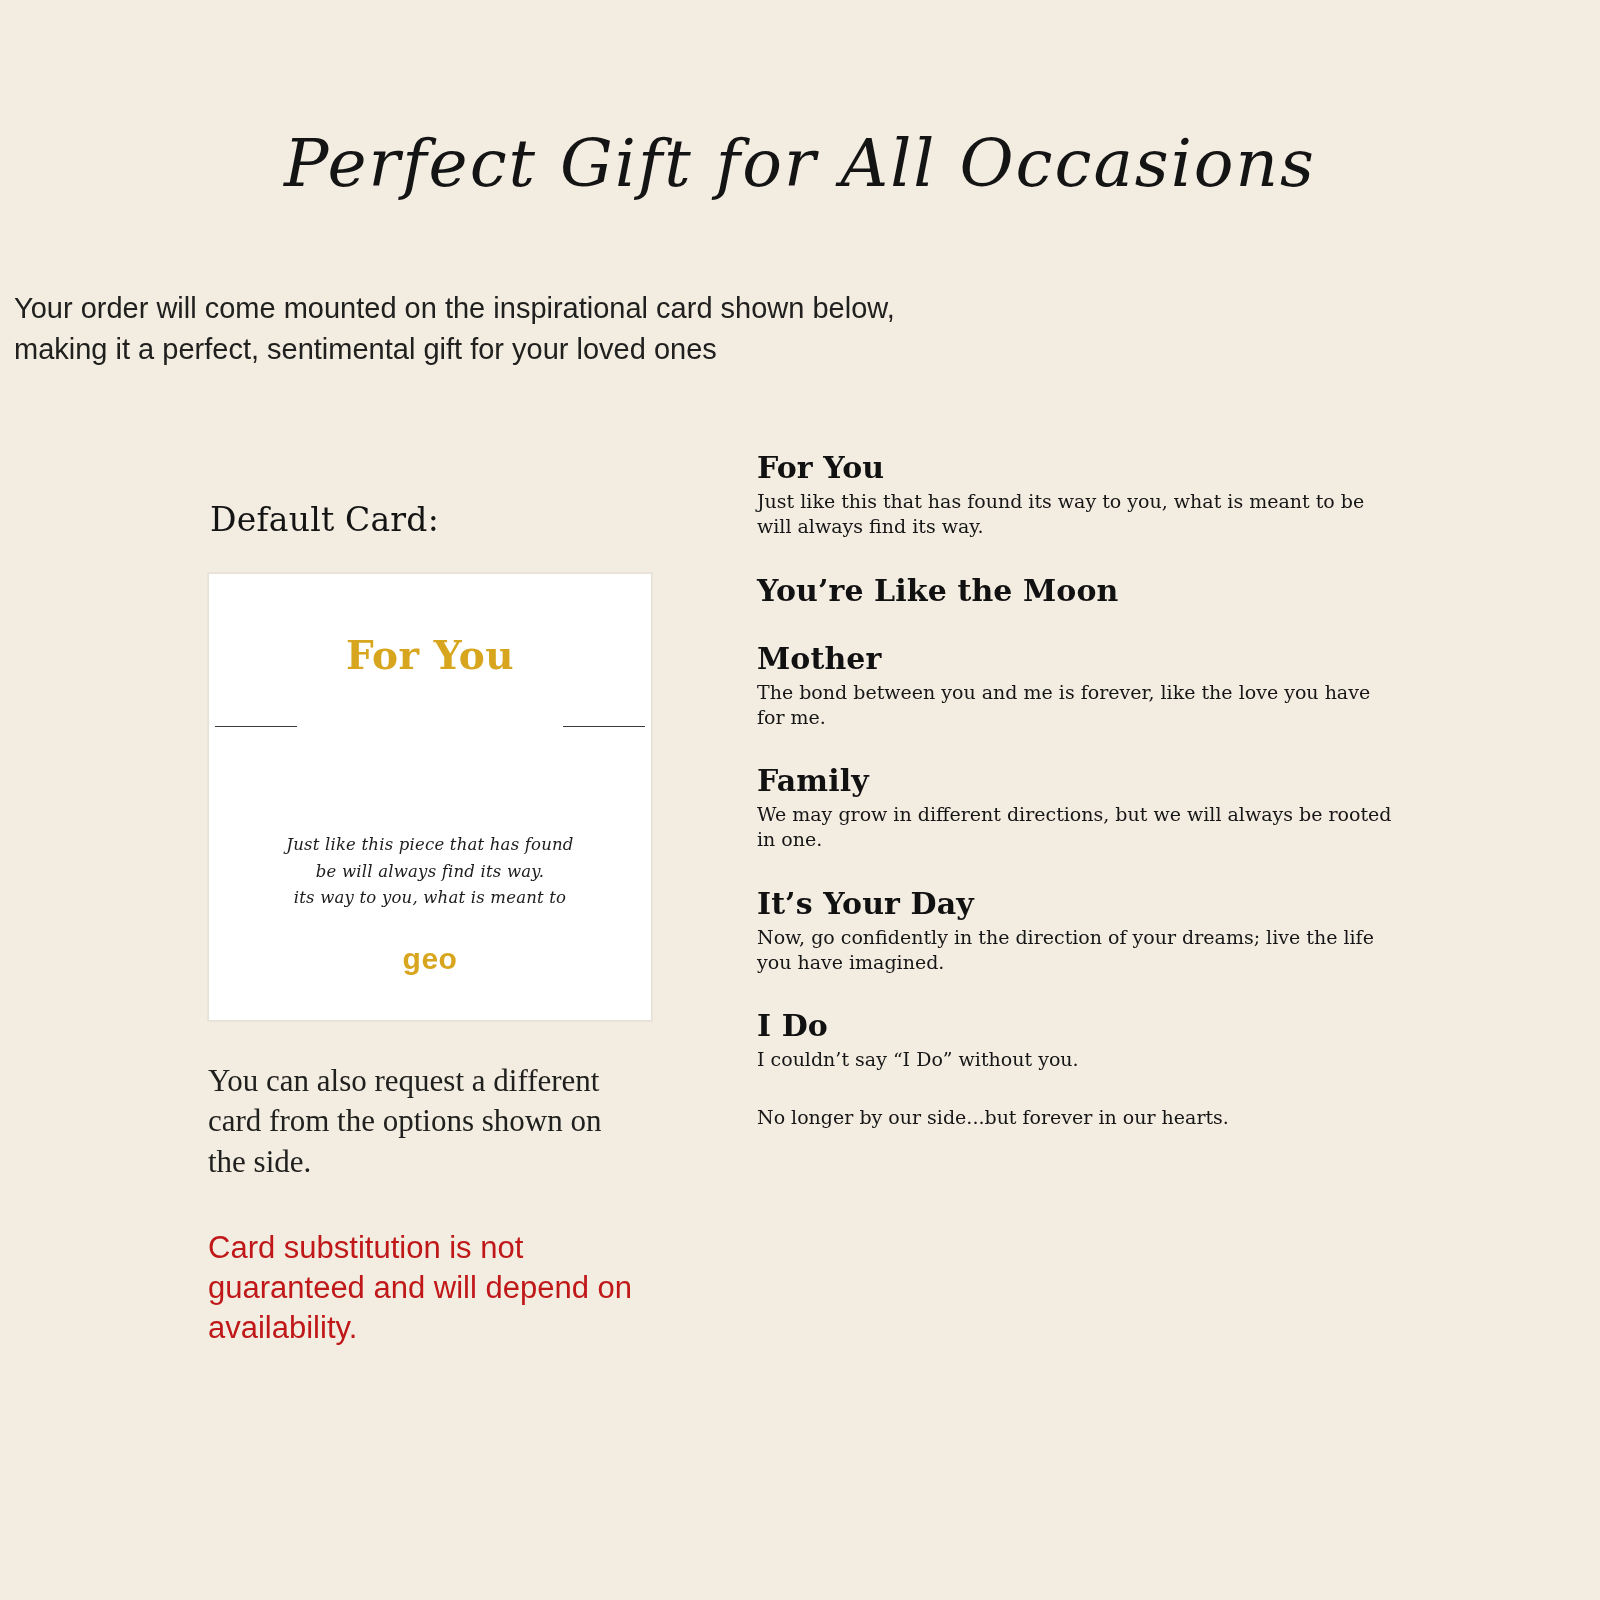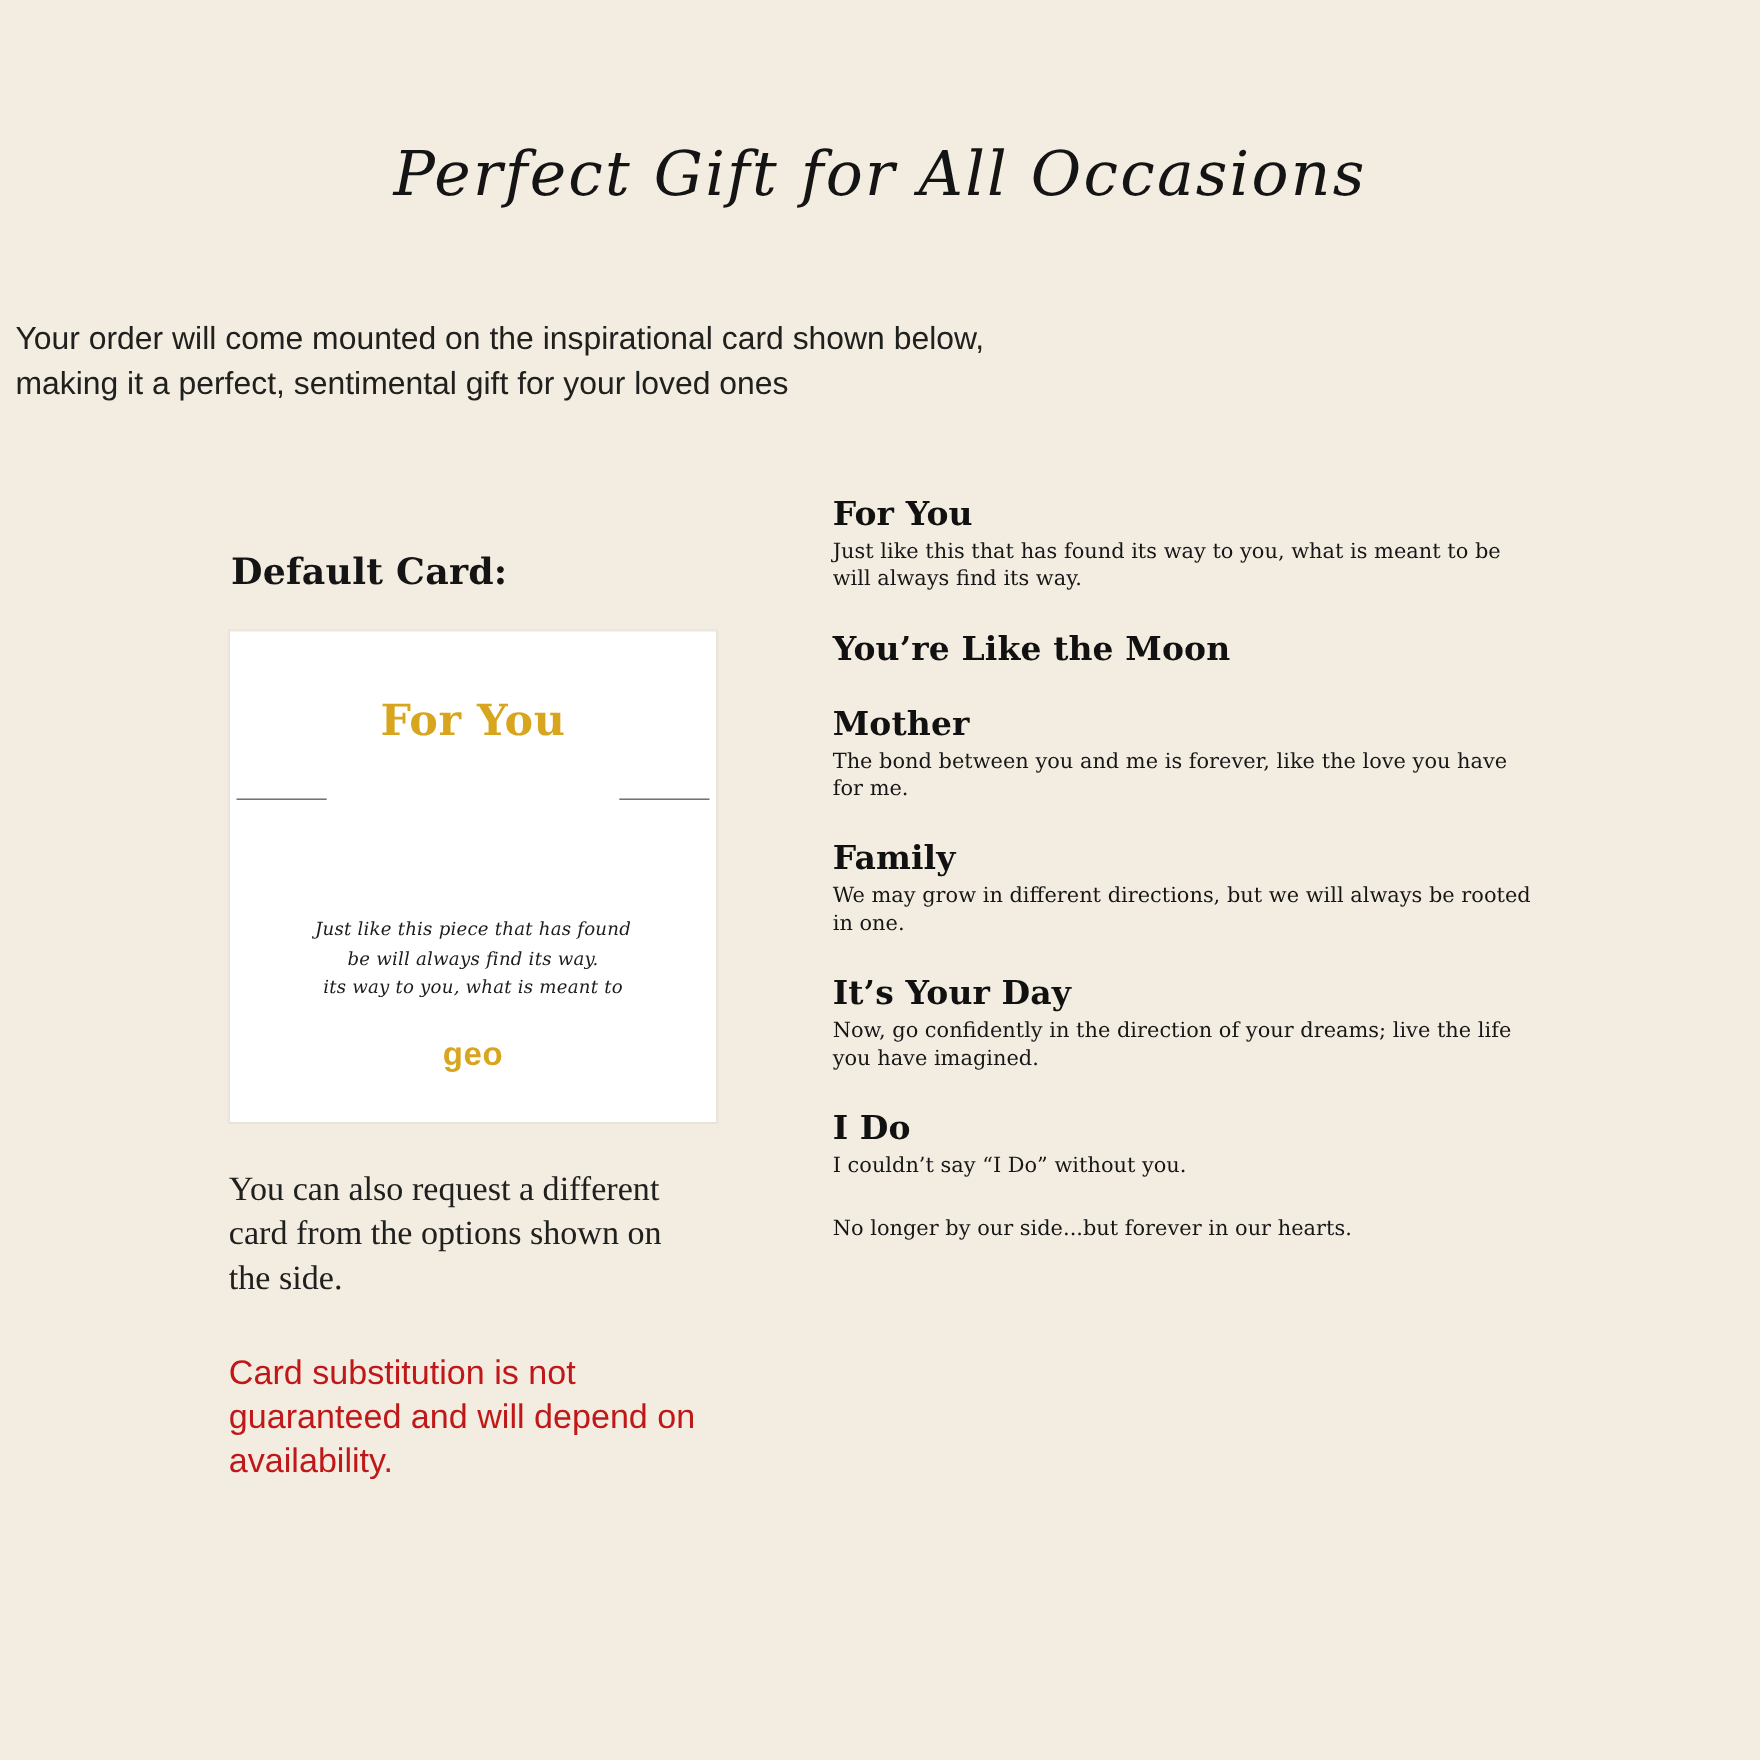--- a/index.html
+++ b/index.html
@@ -24,21 +24,21 @@
   
   .headline {
     position: absolute;
     top: 128px;
     left: 0;
     width: 1600px;
     text-align: center;
     font-family: "DejaVu Serif", serif;
     font-style: italic;
     font-weight: 400;
-    font-size: 56px;
+    font-size: 66px;
     letter-spacing: 2px;
     color: #141414;
     line-height: 1.1;
   }
   .subhead {
     position: absolute;
     top: 288px;
     left: 0;
     width: 1600px;
     text-align: left;
@@ -52,21 +52,21 @@
 
   
   .left-col {
     position: absolute;
     left: 208px;
     top: 500px;
     width: 460px;
   }
   .default-card-label {
     font-family: "DejaVu Serif", serif;
-    font-weight: 700;
+    font-weight: 400;
     font-size: 33px;
     color: #141414;
     margin: 0 0 34px 2px;
     letter-spacing: .2px;
   }
 
   .card {
     position: relative;
     width: 444px;
     height: 448px;

